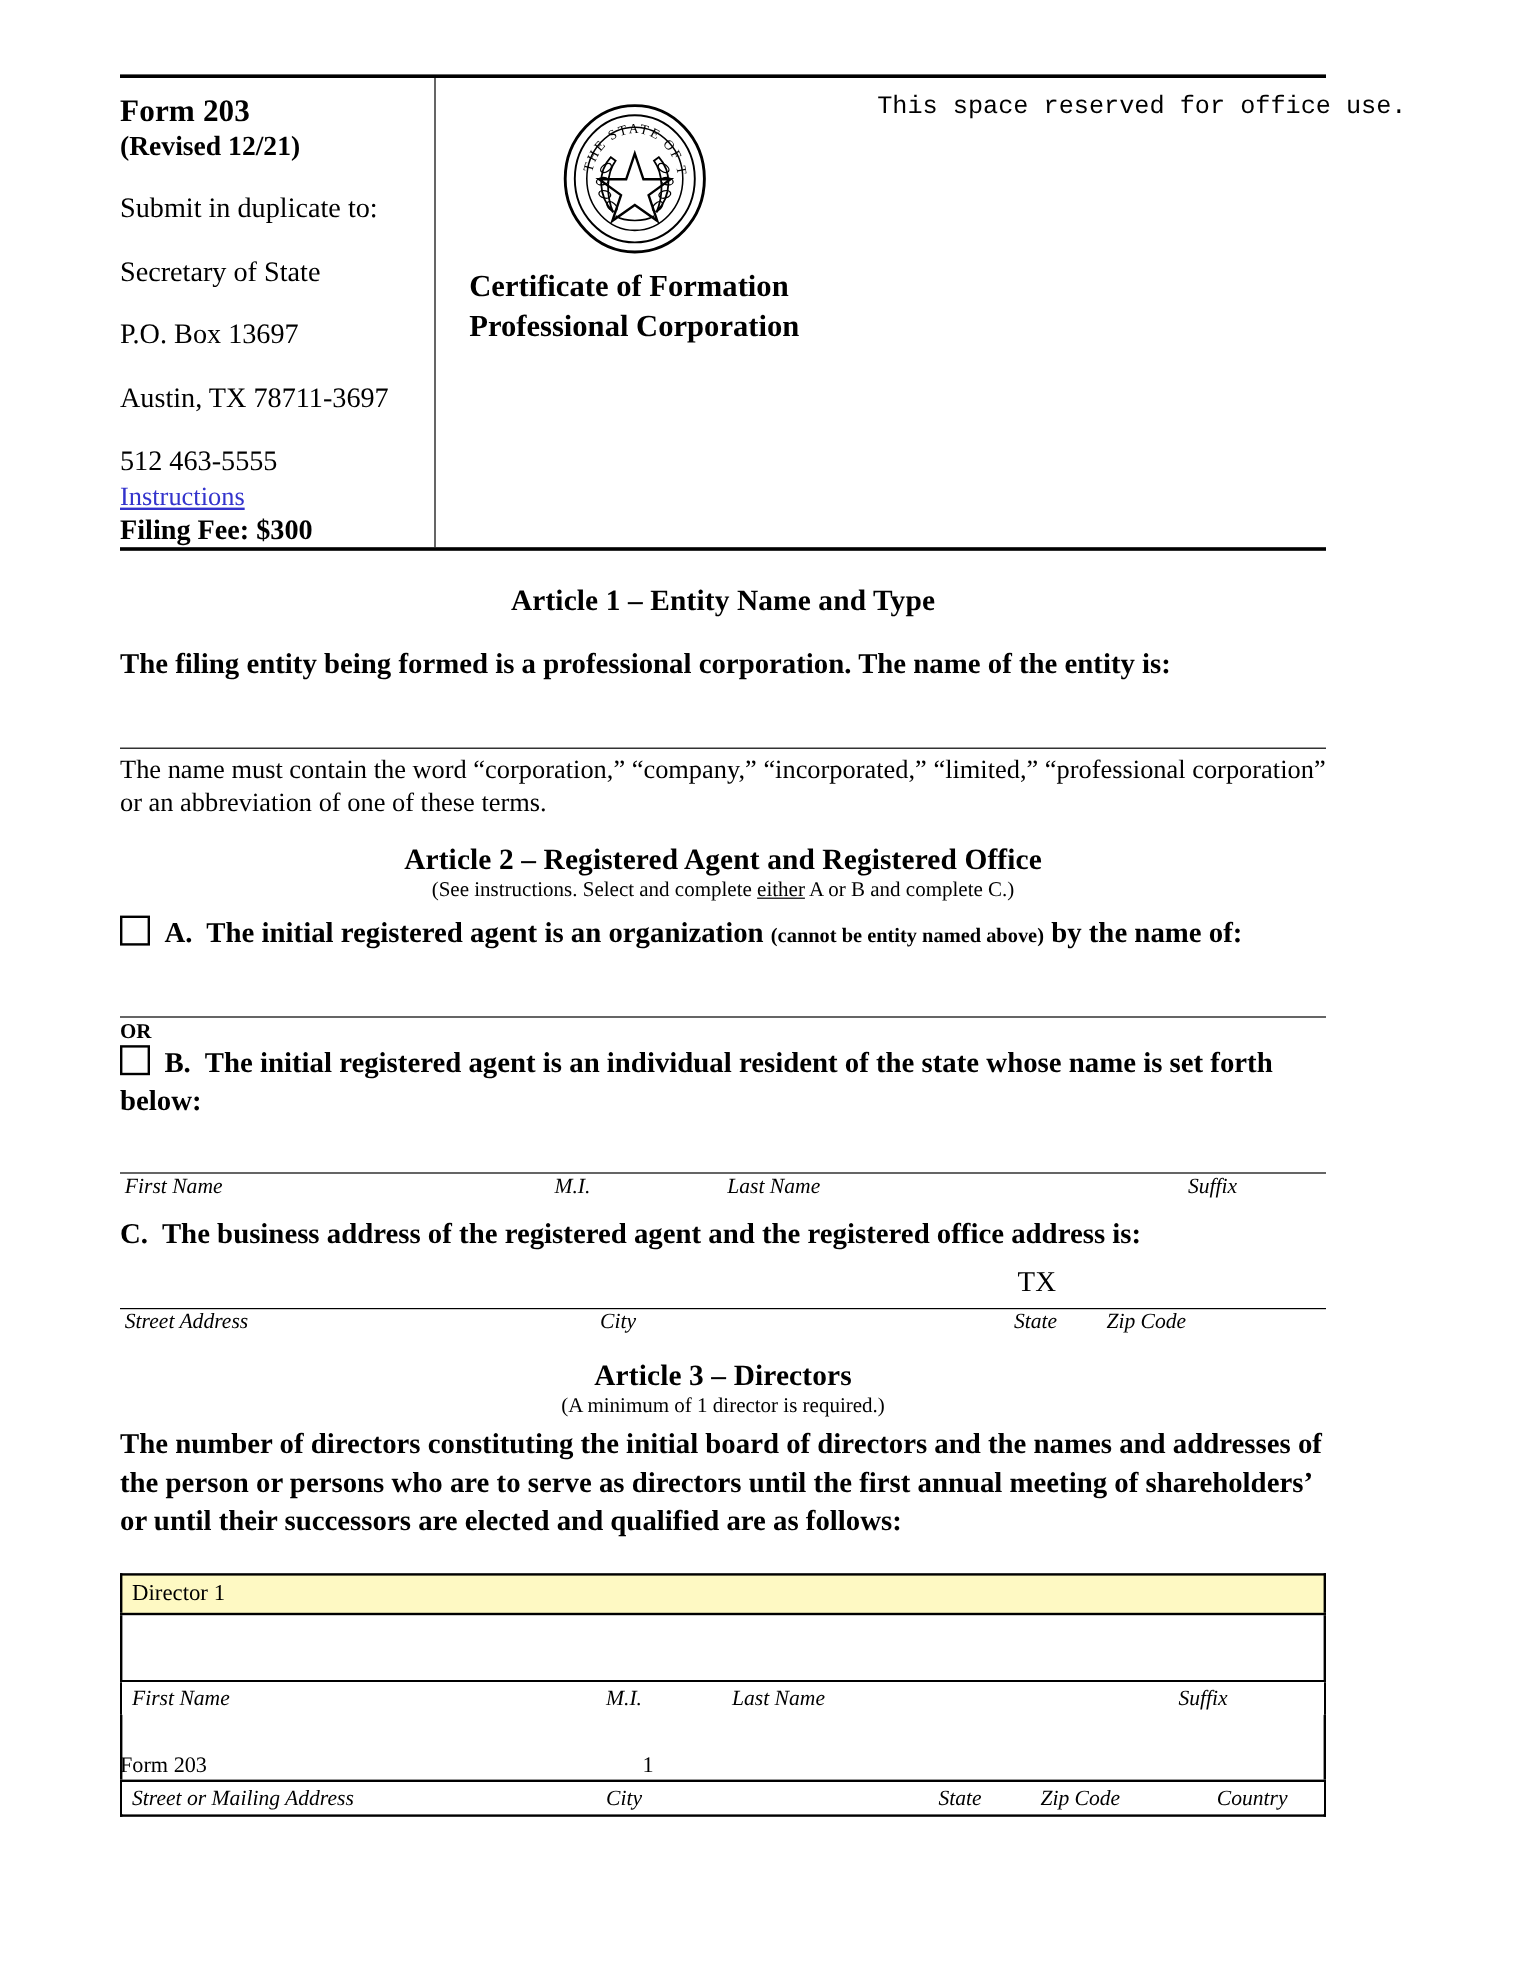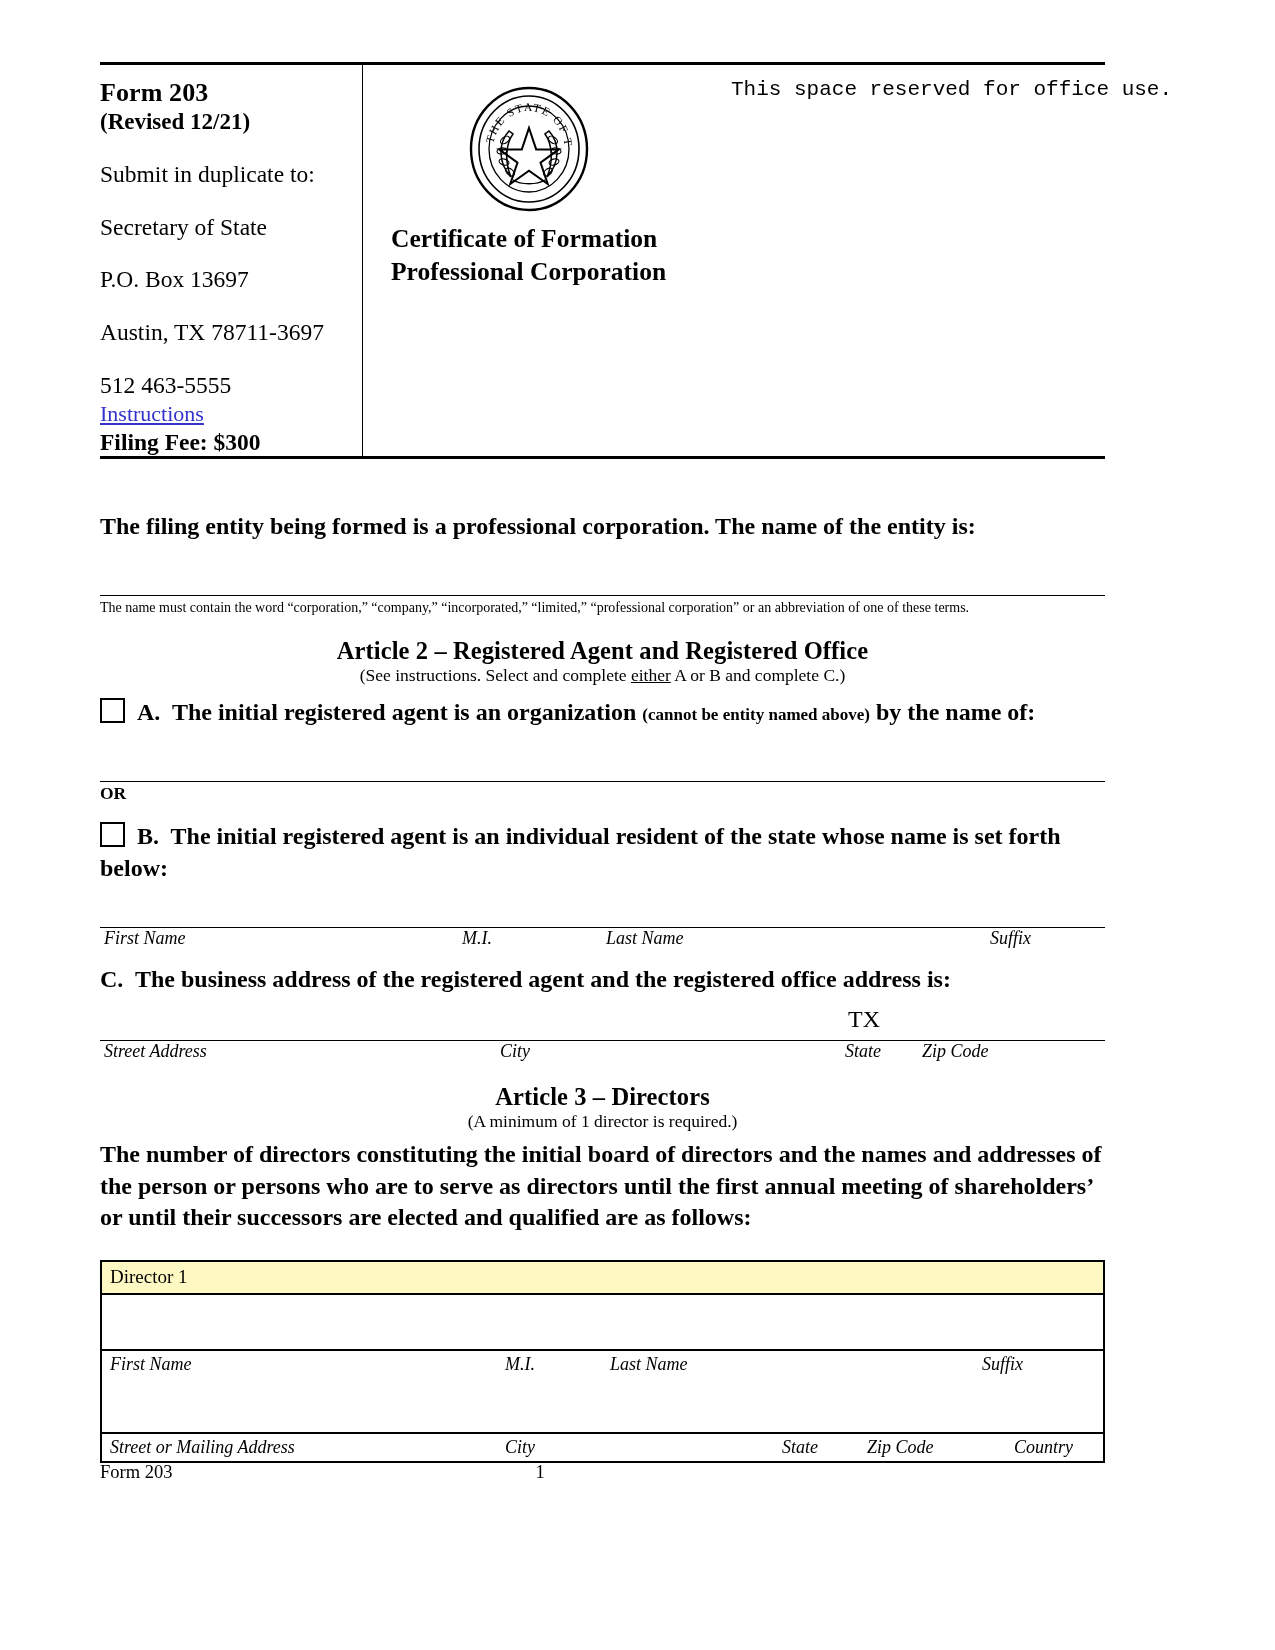--- a/index.html
+++ b/index.html
@@ -126,21 +126,21 @@
     text-align: center;
     font-size: 17.5px;
     line-height: 1.25;
   }
   .body-text {
     font-size: 24px;
     line-height: 1.33;
     font-weight: bold;
   }
   .fine-print {
-    font-size: 14px;
+    font-size: 22px;
     line-height: 1.28;
   }
   .field-label {
     font-style: italic;
     font-size: 18px;
     white-space: nowrap;
   }
   .rule-thin {
     border-top: 1.2px solid #000;
     height: 0;
@@ -317,20 +317,21 @@
           <div>Certificate of Formation</div>
           <div>Professional Corporation</div>
         </div>
       </div>
 
     </div>
 
     <div class="hdr-rule-bottom"></div>
 
     <div style="height:28px"></div>
+    <div class="art-head">Article 1 – Entity Name and Type</div>
 
     <div style="height:24px"></div>
     <div class="body-text">The filing entity being formed is a professional corporation.  The name of the entity is:</div>
 
     <div class="spacer-line"></div>
     <div class="rule-thin"></div>
 
     <div class="fine-print" style="margin-top:3px">The name must contain the word “corporation,” “company,” “incorporated,” “limited,” “professional corporation” or an abbreviation of one of these terms.</div>
 
     <div style="height:20px"></div>
@@ -342,21 +343,21 @@
     <div style="height:10px"></div>
     <div class="body-text">
       <span class="checkbox"></span><span>A.</span>&nbsp; <span>The initial registered agent is an organization</span> <span class="sm-inline">(cannot be entity named above)</span> <span>by the name of:</span>
     </div>
 
     <div class="spacer-line"></div>
     <div class="rule-thin"></div>
 
     <div class="or-label">OR</div>
 
-    <div class="body-text" style="margin-top:18px">
+    <div class="body-text" style="margin-top:2px">
       <span class="checkbox"></span><span>B.</span>&nbsp; <span>The initial registered agent is an individual resident of the state whose name is set forth below:</span>
     </div>
 
     <div style="height:42px"></div>
     <div class="rule-thin"></div>
     <div class="label-row">
       <span class="field-label" style="left:4px">First Name</span>
       <span class="field-label" style="left:362px">M.I.</span>
       <span class="field-label" style="left:506px">Last Name</span>
       <span class="field-label" style="left:890px">Suffix</span>

